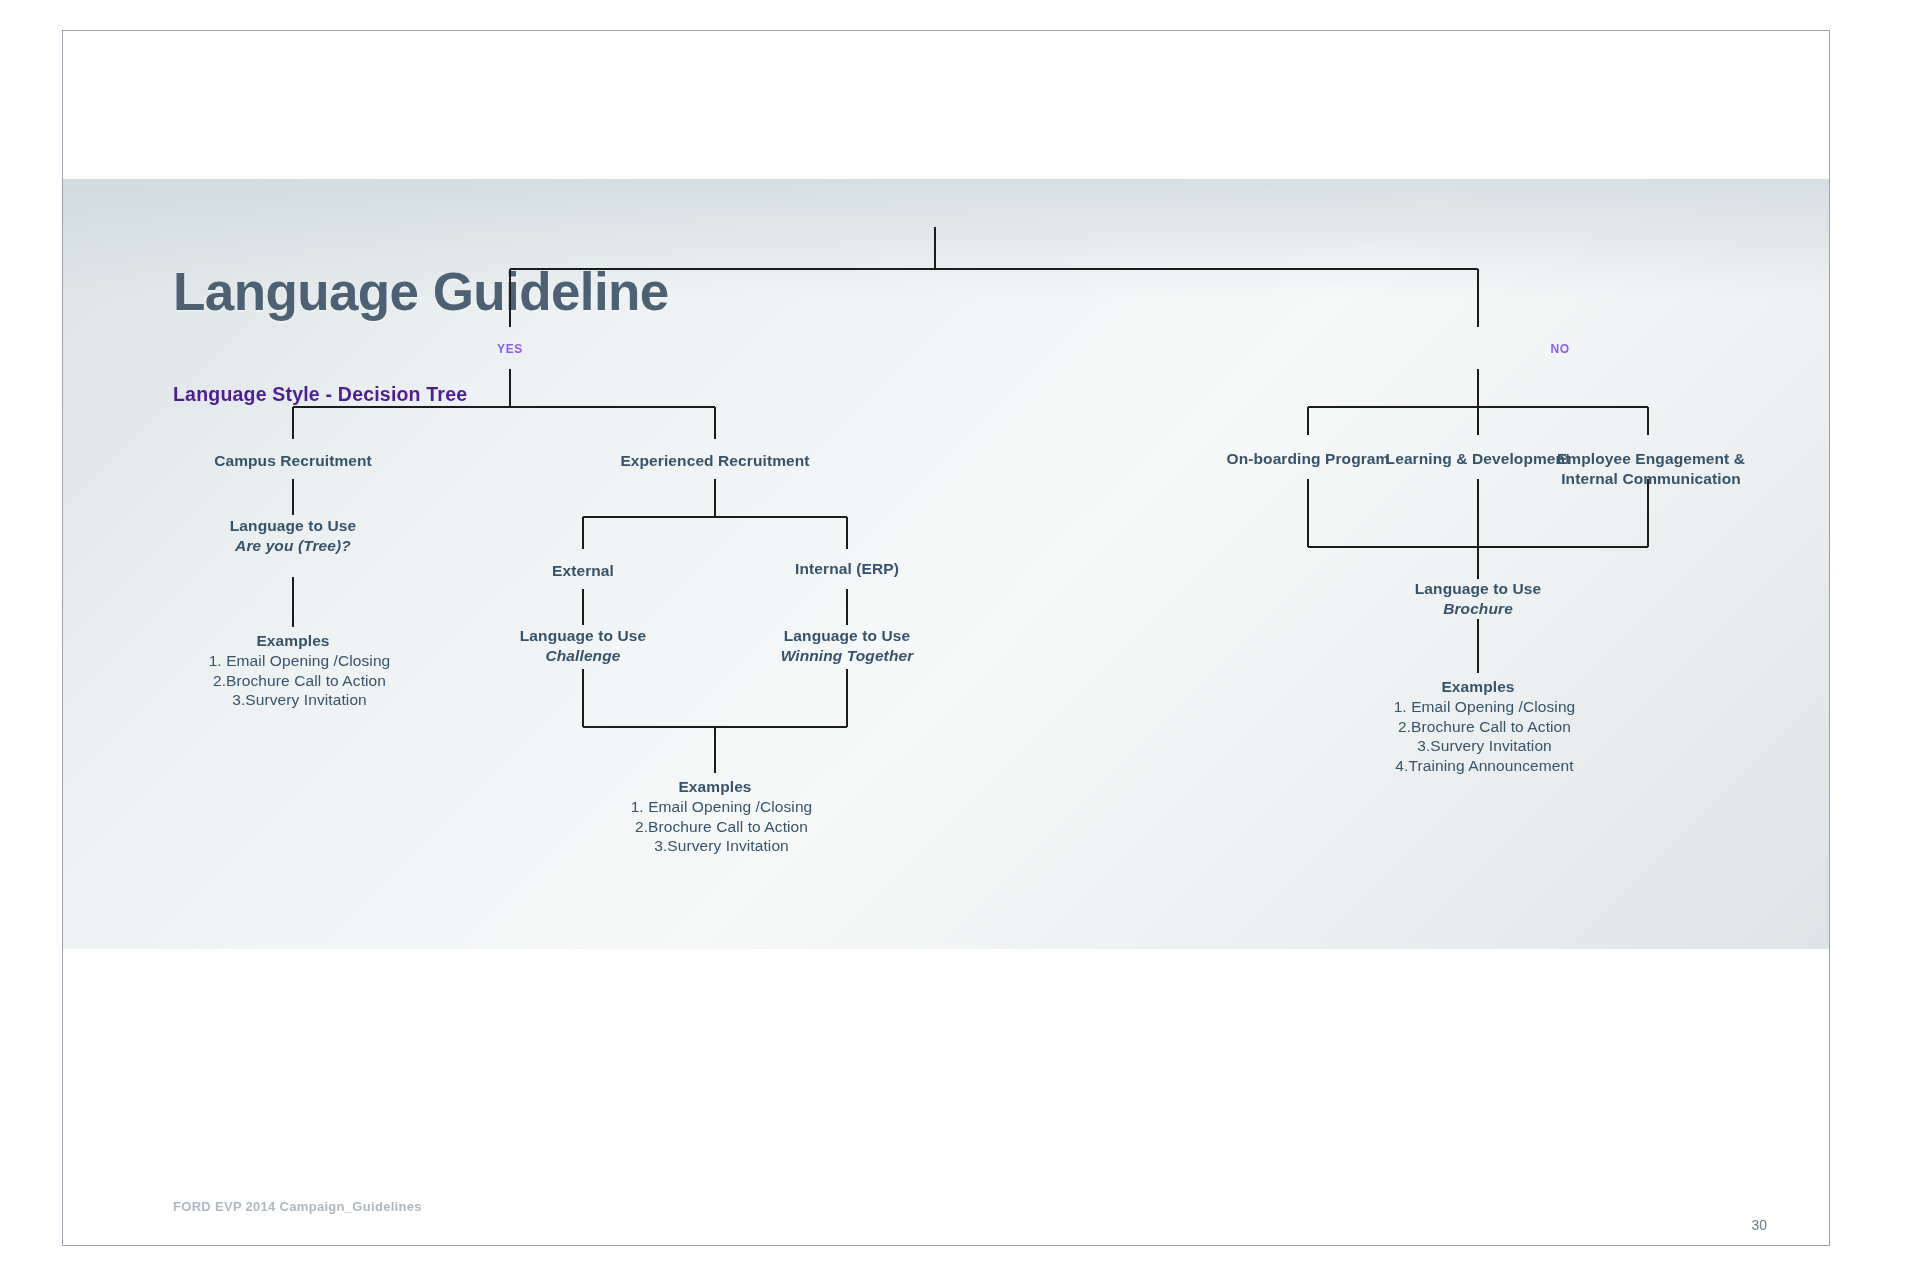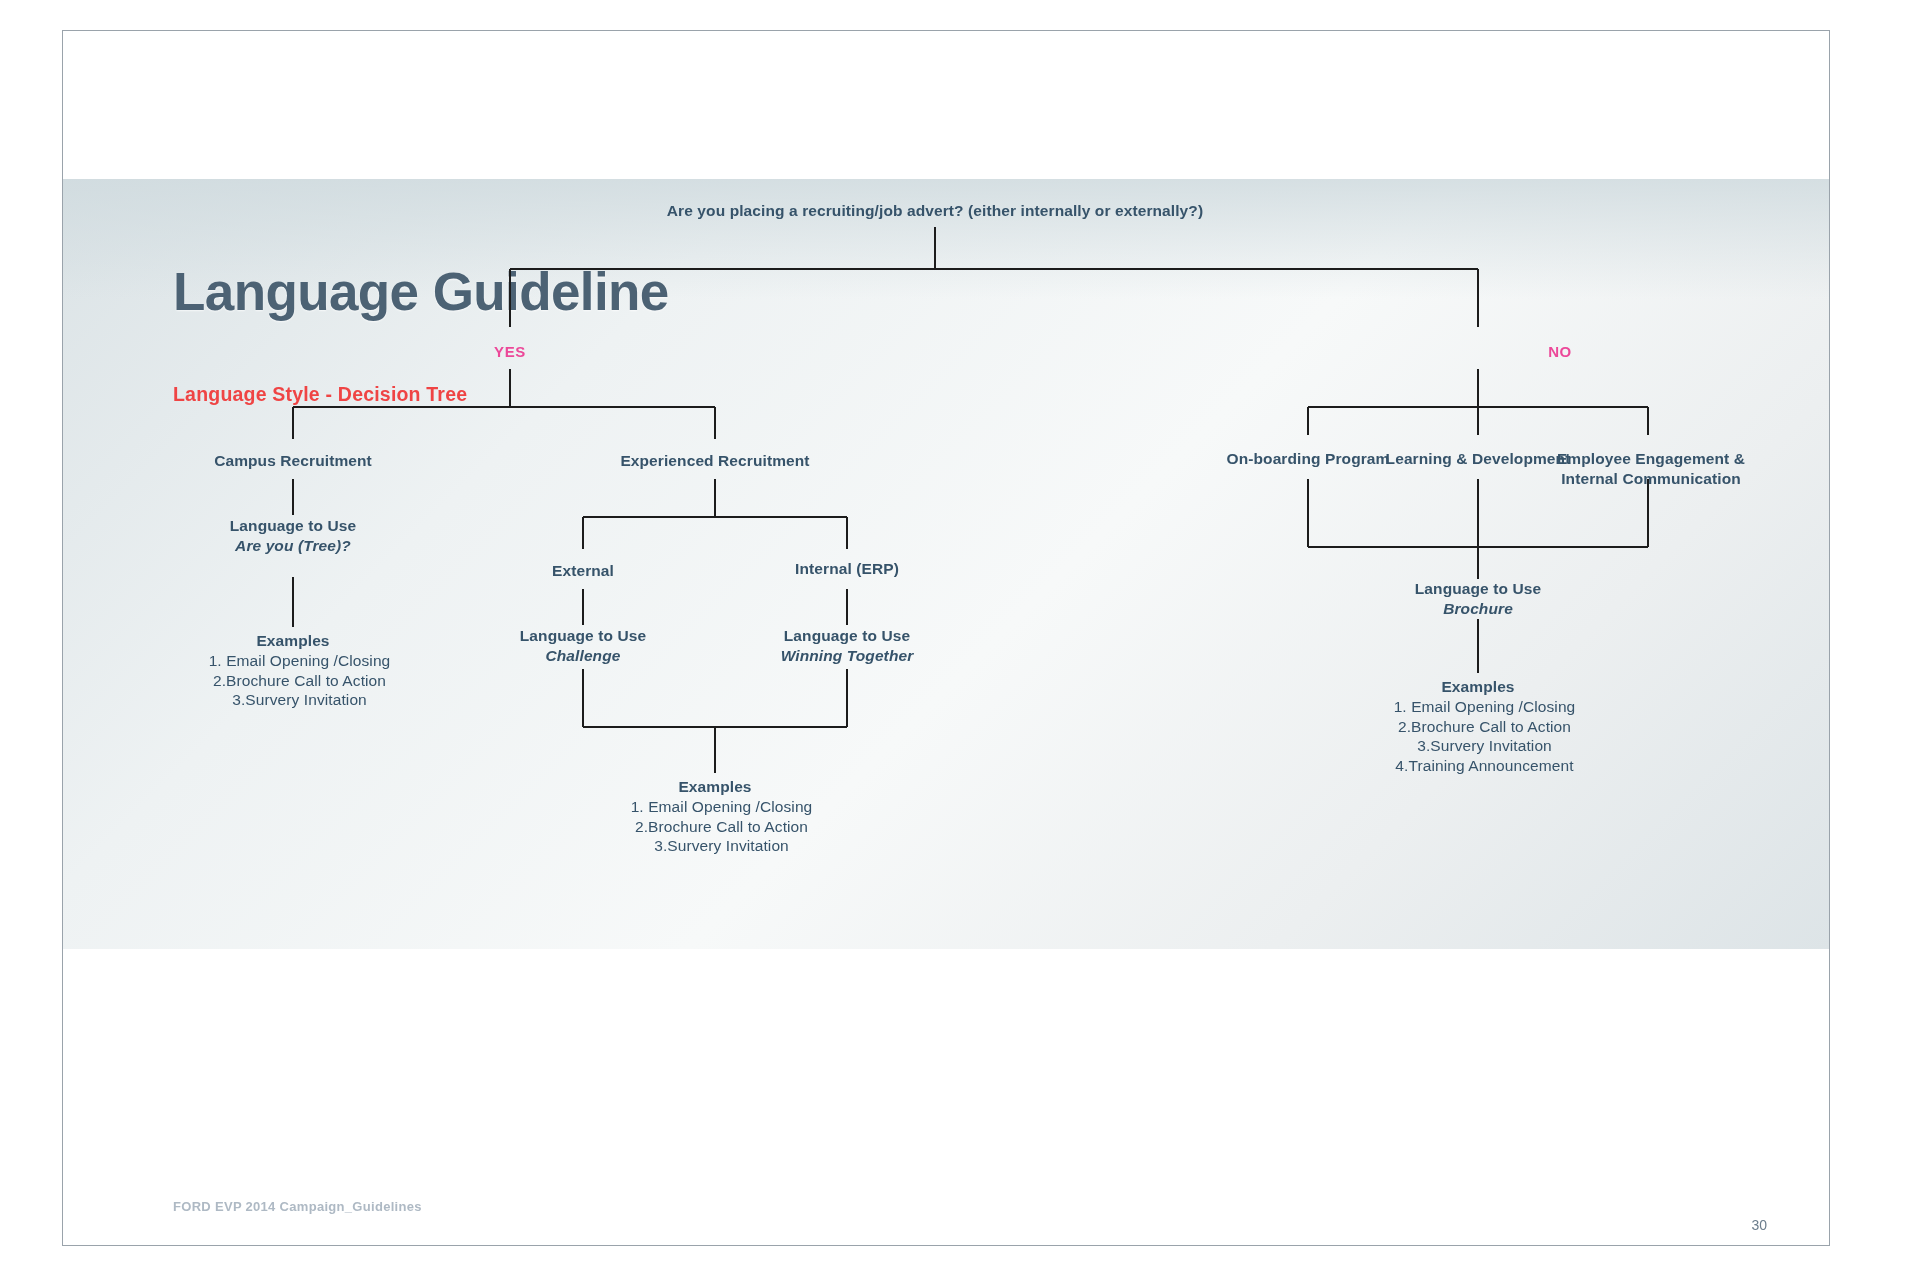--- a/index.html
+++ b/index.html
@@ -37,21 +37,21 @@
     letter-spacing:-0.6px;
     color:#4c6274;
     text-shadow:0 1px 2px rgba(255,255,255,0.7);
   }
   .section-label{
     position:absolute;
     left:110px;top:352px;
     font-size:19.5px;
     font-weight:bold;
     letter-spacing:0.2px;
-    color:#ef4444;
+    color:#4c1d95;
   }
   .footer-note{
     position:absolute;
     left:110px;top:1168px;
     font-size:13px;
     font-weight:bold;
     letter-spacing:0.3px;
     color:#aeb9c4;
   }
   .page-number{
@@ -73,21 +73,21 @@
     transform:translateX(-50%);
     text-align:center;
     color:#36536a;
     line-height:1.28;
     white-space:nowrap;
   }
   .node .t1{font-size:15.5px;font-weight:bold;letter-spacing:0.1px;}
   .node .t2{font-size:15.5px;font-weight:bold;font-style:italic;letter-spacing:0.1px;}
   .node .hd{font-size:15.5px;font-weight:bold;letter-spacing:0.1px;}
   .node .li{font-size:15.5px;font-weight:normal;letter-spacing:0.1px;margin-left:13px;}
-  .yesno{font-size:15px;font-weight:bold;letter-spacing:0.6px;color:#ec4899;}
+  .yesno{font-size:12px;font-weight:bold;letter-spacing:0.6px;color:#8b5cf6;}
 </style>
 </head>
 <body>
 
 <div class="slide">
 
   <div class="band"></div>
   <div class="band-top-sheen"></div>
 
   <div class="page-title">Language Guideline</div>
@@ -140,23 +140,20 @@
         <line x1="1245" y1="300" x2="1245" y2="368"></line>
         <line x1="1415" y1="300" x2="1415" y2="368"></line>
         <line x1="1585" y1="300" x2="1585" y2="368"></line>
         <line x1="1245" y1="368" x2="1585" y2="368"></line>
         <line x1="1415" y1="368" x2="1415" y2="400"></line>
 
         <line x1="1415" y1="440" x2="1415" y2="494"></line>
       </g>
     </svg>
 
-    <div class="node" style="left:872px;top:22px;">
-      <div class="t1">Are you placing a recruiting/job advert? (either internally or externally?)</div>
-    </div>
 
     <div class="node" style="left:447px;top:163px;">
       <div class="yesno">YES</div>
     </div>
     <div class="node" style="left:1497px;top:163px;">
       <div class="yesno">NO</div>
     </div>
 
     <div class="node" style="left:230px;top:272px;">
       <div class="t1">Campus Recruitment</div>

